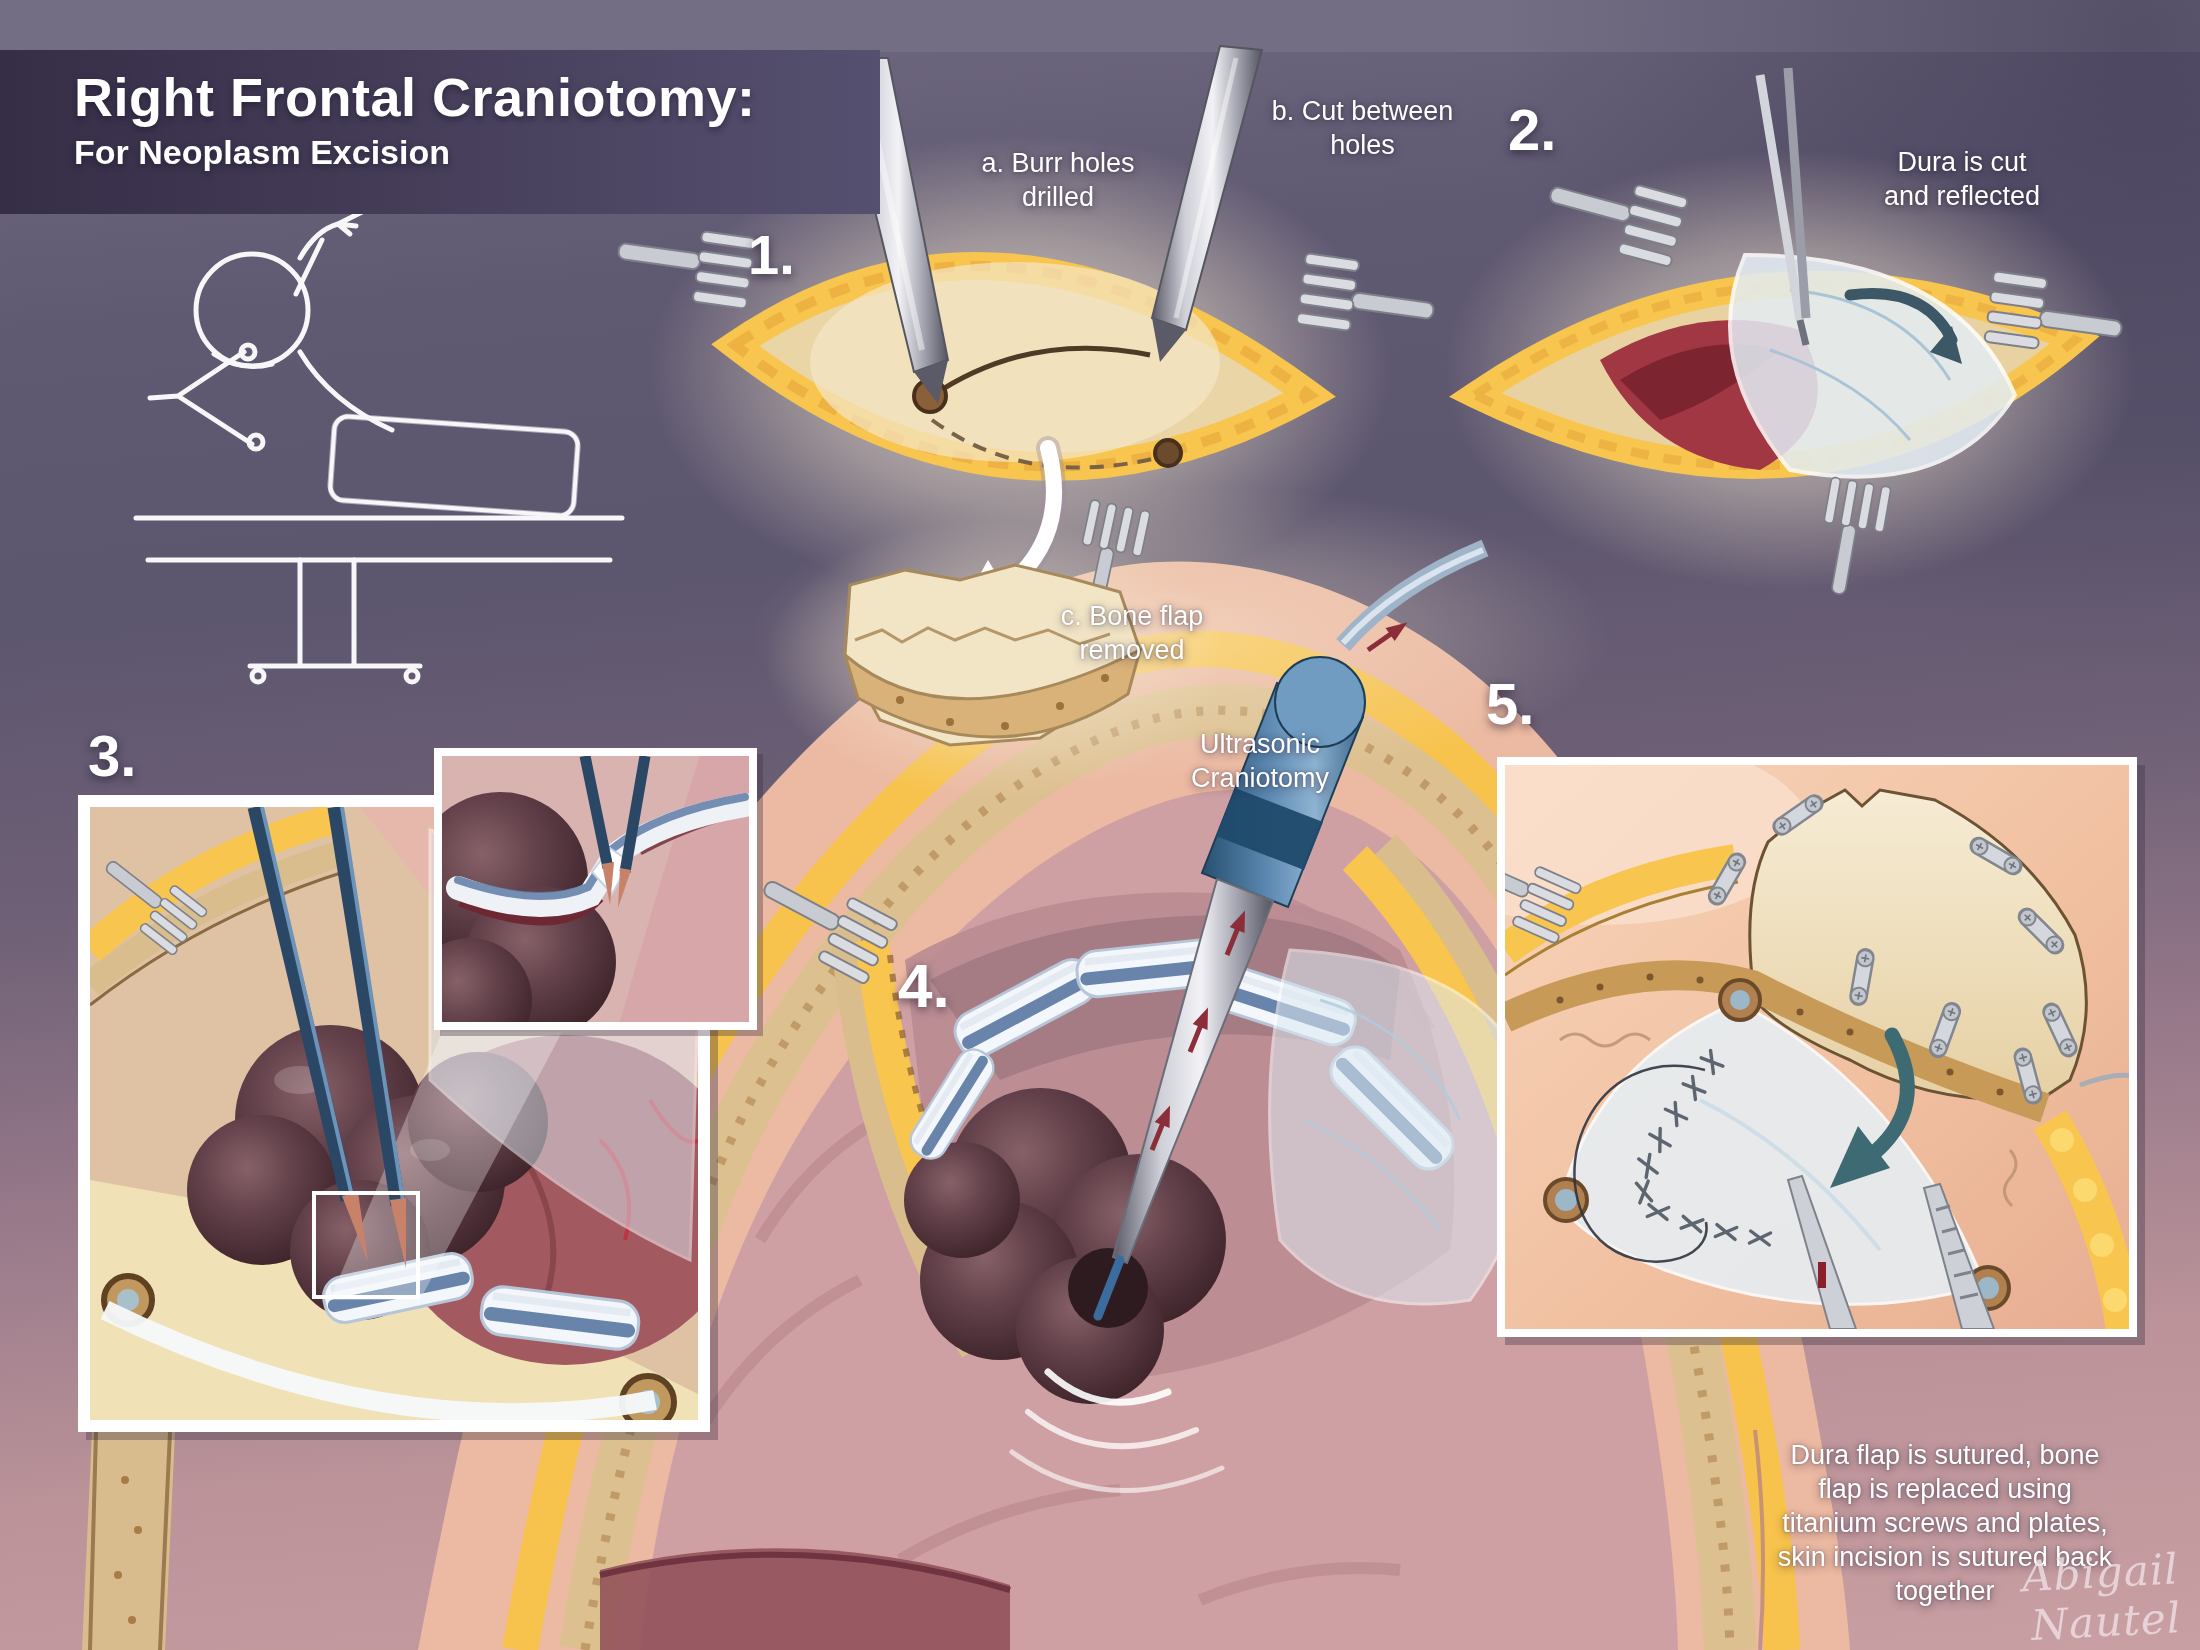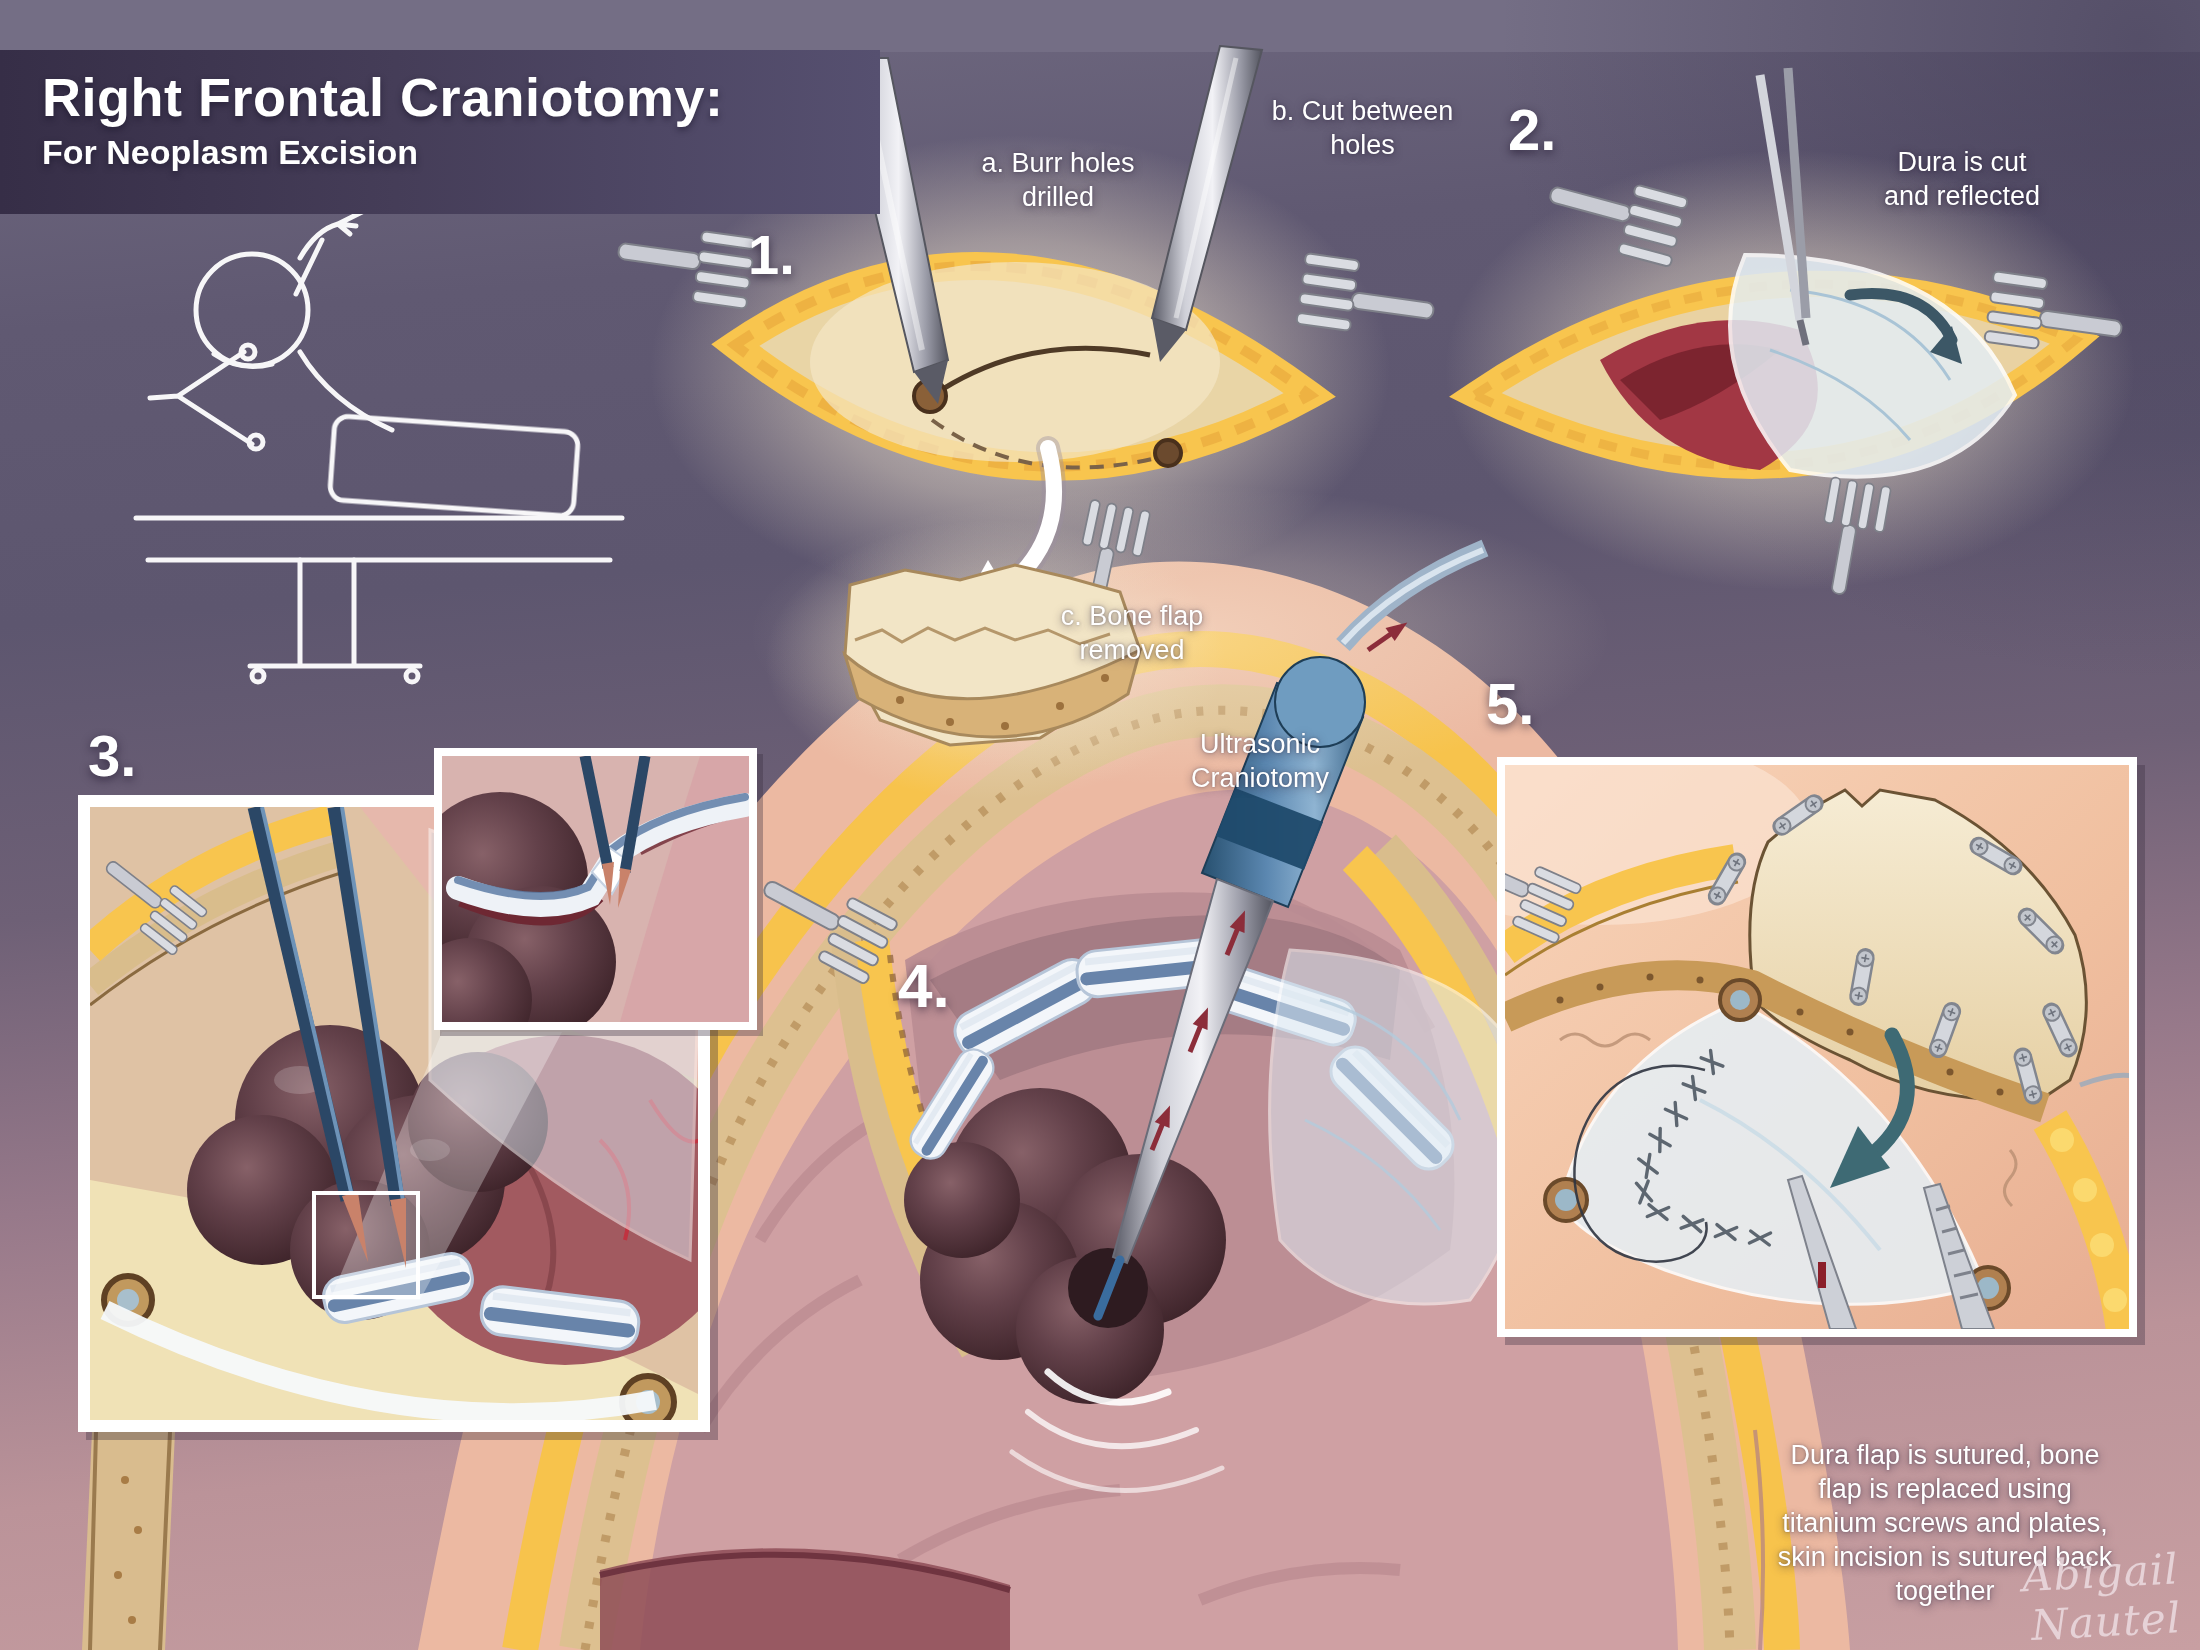--- a/index.html
+++ b/index.html
@@ -9,21 +9,21 @@
     background:linear-gradient(175deg,#716b82 0%,#605972 18%,#5d566f 34%,#6e6076 50%,#97798a 66%,#bb9399 82%,#c89fa2 100%);
   }
   #art{position:absolute;left:0;top:0;}
   .txt{position:absolute;color:#fff;text-align:center;font-size:27px;line-height:34px;
        text-shadow:0 2px 8px rgba(45,35,60,.6),0 0 3px rgba(45,35,60,.4);}
   .stepnum{position:absolute;color:#fff;font-weight:bold;font-size:56px;
        text-shadow:0 3px 10px rgba(30,22,44,.65);}
   #banner{
     position:absolute;left:0;top:50px;width:880px;height:164px;box-sizing:border-box;
     background:linear-gradient(90deg,#362e47 0%,#453d58 45%,#565070 100%);
-    padding:16px 0 0 42px;
+    padding:16px 0 0 74px;
   }
   #banner .title{color:#fff;font-weight:bold;font-size:54px;line-height:62px;letter-spacing:.5px;
     text-shadow:0 3px 6px rgba(20,15,35,.5);}
   #banner .subtitle{color:#fff;font-weight:bold;font-size:34px;line-height:48px;
     text-shadow:0 3px 6px rgba(20,15,35,.5);}
   #signature{
     position:absolute;left:1880px;top:1552px;width:300px;text-align:right;
     font-family:"DejaVu Serif",serif;font-style:italic;font-size:42px;color:#ecdce1;
     opacity:.85;transform:rotate(-3deg);letter-spacing:1px;
   }

